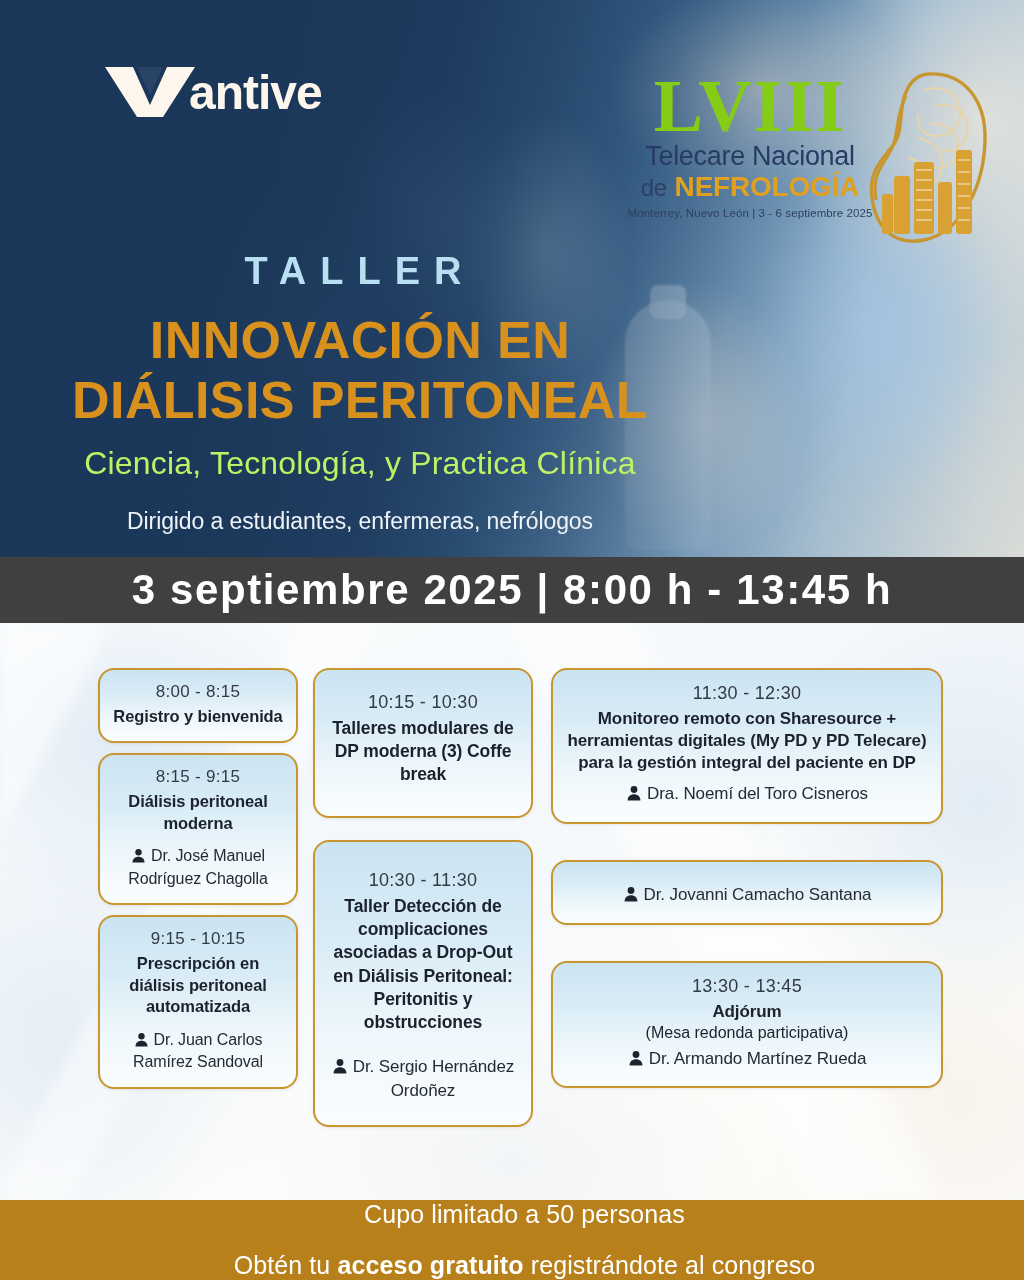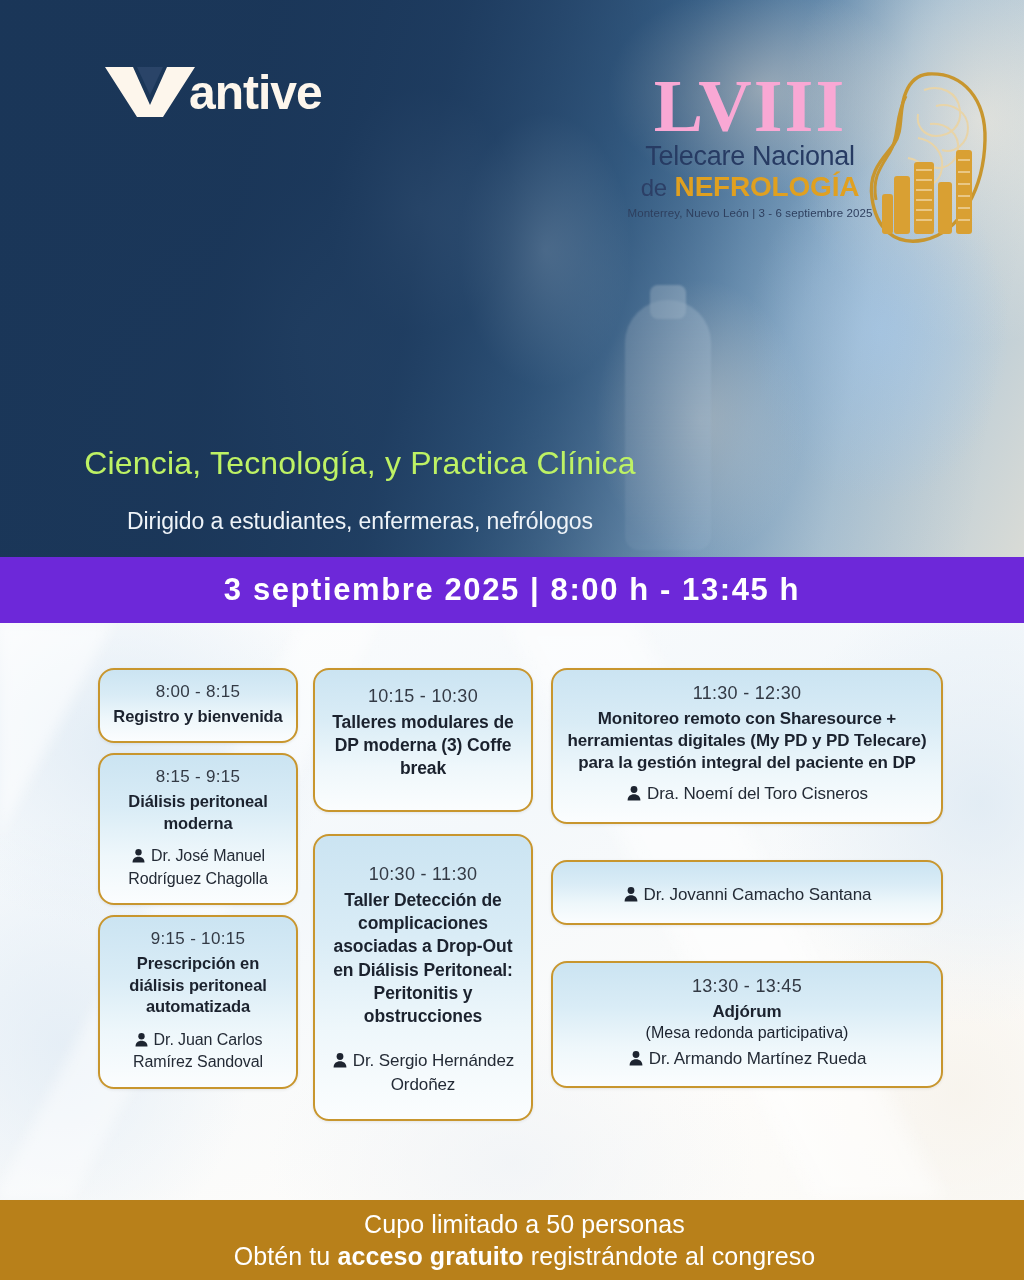--- a/index.html
+++ b/index.html
@@ -66,21 +66,21 @@
   
   .congress{
     position:absolute; right:38px; top:70px;
     width:360px; height:190px;
   }
   .congress-text{
     position:absolute; left:0; top:0; width:248px; text-align:center;
   }
   .lviii{
     font-family:"Liberation Serif", serif;
-    font-size:74px; font-weight:700; color:#f9a8d4;
+    font-size:74px; font-weight:700; color:#84cc16;
     letter-spacing:2px; line-height:.98;
   }
   .cong-nac{
     font-size:27px; color:#273b63; letter-spacing:-.3px;
     margin-top:-2px; font-weight:400;
   }
   .de-nefro{
     font-size:28px; font-weight:700; margin-top:-1px;
     color:#e0a020; letter-spacing:-.2px;
   }
@@ -106,23 +106,23 @@
     font-size:32px; color:#bef264; font-weight:400; letter-spacing:.2px;
   }
   .audience{
     position:absolute; left:0; top:508px; width:720px; text-align:center;
     font-size:23px; color:#eef3f8; font-weight:400; letter-spacing:-.1px;
   }
 
   
   .datebar{
     position:absolute; left:0; top:557px; width:1024px; height:66px;
-    background:#6d28d9;
+    background:#404040;
     display:flex; align-items:center; justify-content:center;
-    color:#fff; font-size:31px; font-weight:700; letter-spacing:1.6px;
+    color:#fff; font-size:42px; font-weight:700; letter-spacing:1.6px;
   }
 
   
   .body-wrap{
     position:absolute; left:0; top:623px; width:1024px; height:577px;
     overflow:hidden;
     background:
       radial-gradient(ellipse 300px 260px at 120px 120px, rgba(222,234,244,.85) 0%, rgba(222,234,244,0) 72%),
       radial-gradient(ellipse 260px 300px at 60px 420px, rgba(226,236,245,.8) 0%, rgba(226,236,245,0) 74%),
       radial-gradient(ellipse 280px 300px at 980px 180px, rgba(221,233,243,.8) 0%, rgba(221,233,243,0) 74%),
@@ -186,21 +186,21 @@
   .col-2 .card-speaker{ font-size:17px; }
   .col-1 .card-time{ font-size:17px; }
   .col-1 .card-title{ font-size:16.5px; line-height:1.3; }
   .col-1 .card-speaker{ font-size:16px; }
 
   
   .footer{
     position:absolute; left:0; top:1200px; width:1024px; height:80px;
     background:#b8801a;
     color:#ffffff;
-    display:flex; flex-direction:column; align-items:center; justify-content:center;
+    display:flex; flex-direction:column; align-items:center; justify-content:space-between;
     gap:3px;
     padding-left:25px;
   }
   .footer-l1{ font-size:25px; font-weight:400; letter-spacing:.1px; }
   .footer-l2{ font-size:25px; font-weight:400; letter-spacing:.1px; }
   .footer-l2 b{ font-weight:700; }
 </style>
 </head>
 <body>
 
@@ -257,20 +257,25 @@
           <line x1="126" y1="94" x2="138" y2="94"></line>
             <line x1="126" y1="106" x2="138" y2="106"></line>
           <line x1="126" y1="118" x2="138" y2="118"></line>
             <line x1="126" y1="130" x2="138" y2="130"></line>
           <line x1="126" y1="142" x2="138" y2="142"></line>
             <line x1="126" y1="154" x2="138" y2="154"></line>
         </g>
       </svg>
     </div>
 
+    <div class="taller">TALLER</div>
+    <div class="title-main">
+      <div>INNOVACIÓN EN</div>
+      <div>DIÁLISIS PERITONEAL</div>
+    </div>
     <div class="subtitle">Ciencia, Tecnología, y Practica Clínica</div>
     <div class="audience">Dirigido a estudiantes, enfermeras, nefrólogos</div>
   </div>
 </div>
 
 <div class="datebar">
   <span>3 septiembre 2025 | 8:00 h - 13:45 h</span>
 </div>
 
 <div class="body-wrap">
@@ -304,21 +309,21 @@
             <svg width="15" height="15" viewBox="0 0 16 16" aria-hidden="true">
               <circle cx="8" cy="4.5" r="3.4" fill="#1d2430"></circle>
               <path d="M1.6 15.5 C1.6 11.4 4.4 9.2 8 9.2 C11.6 9.2 14.4 11.4 14.4 15.5 Z" fill="#1d2430"></path>
             </svg>
           </span><span>Dr. Juan Carlos Ramírez Sandoval</span>
         </div>
       </div>
     </div>
 
     <div class="col col-2">
-      <div class="card" style="padding-top:16px;padding-bottom:30px;">
+      <div class="card" style="padding-top:22px;padding-bottom:30px;">
         <div class="card-time">10:15 - 10:30</div>
         <div class="card-title">Talleres modulares de DP moderna (3) Coffe break</div>
       </div>
       <div class="card" style="padding-top:28px;padding-bottom:24px;">
         <div class="card-time">10:30 - 11:30</div>
         <div class="card-title">Taller Detección de complicaciones asociadas a Drop-Out en Diálisis Peritoneal: Peritonitis y obstrucciones</div>
         <div class="card-speaker" style="margin-top:22px;">
           <span class="pic">
             <svg width="16" height="16" viewBox="0 0 16 16" aria-hidden="true">
               <circle cx="8" cy="4.5" r="3.4" fill="#1d2430"></circle>

